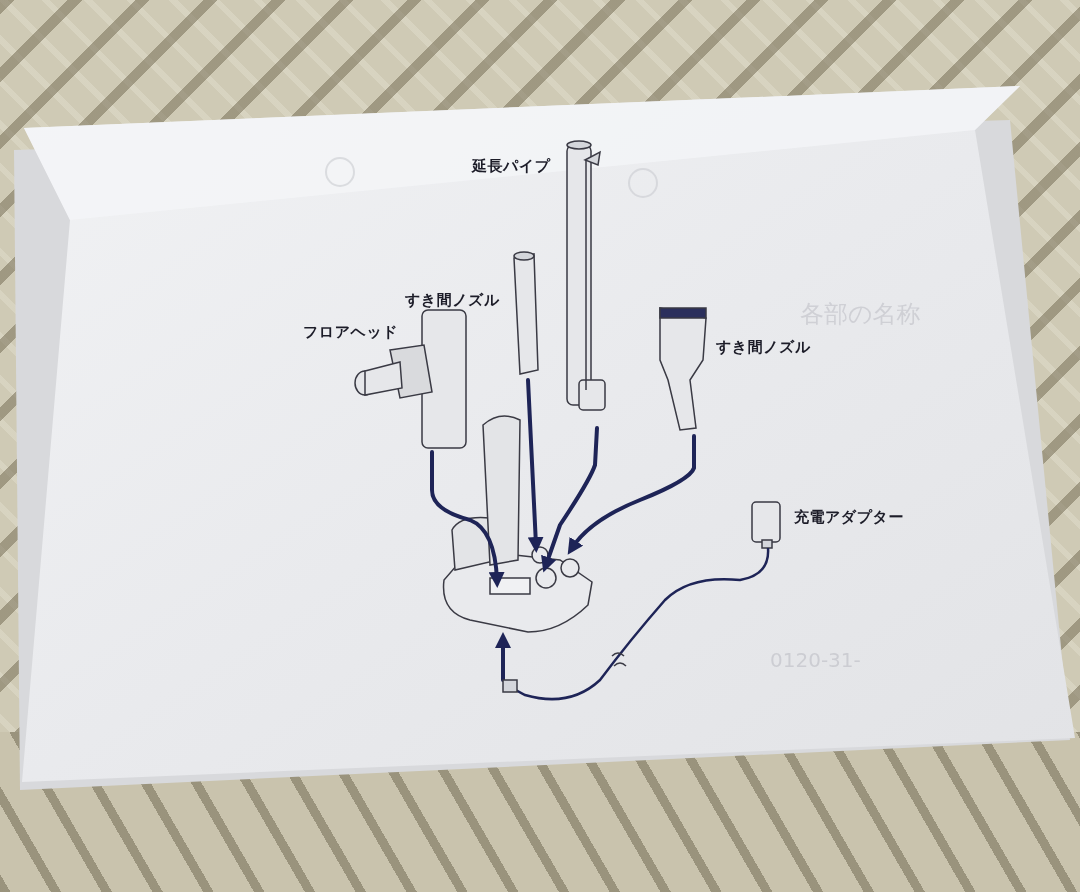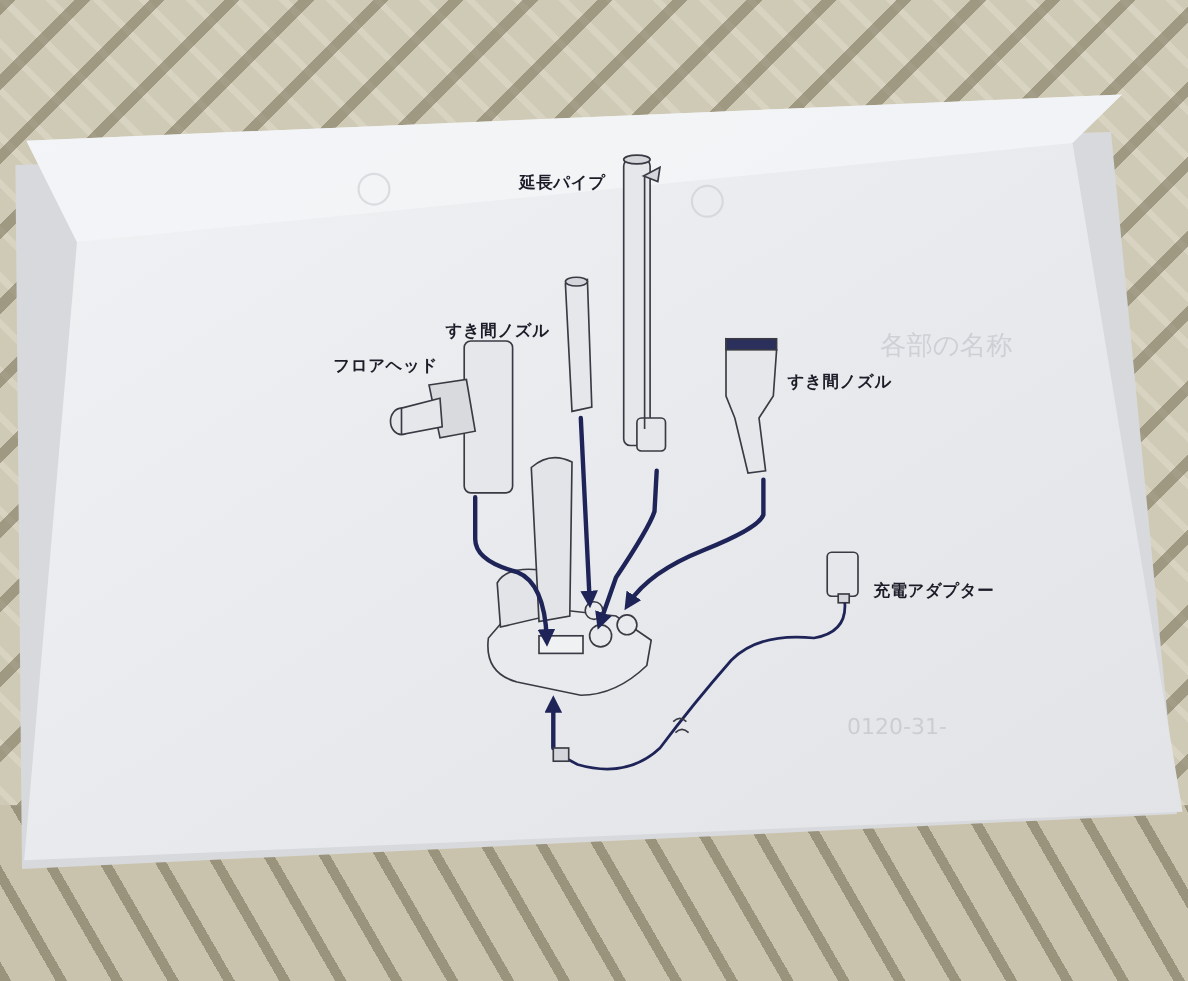--- a/index.html
+++ b/index.html
@@ -111,13 +111,13 @@
   <rect x="503" y="680" width="14" height="12" fill="#d4d6db" stroke="#3a3a44" stroke-width="1.5"></rect>
 </svg>
 
 <div class="faint" style="left:800px; top:298px; font-size:24px;">各部の名称</div>
 <div class="faint" style="left:770px; top:648px; font-size:20px;">0120-31-</div>
 
 <div class="label" style="left:472px; top:157px;">延長パイプ</div>
 <div class="label" style="left:405px; top:255px;margin-top:36px;">すき間ノズル</div>
 <div class="label" style="left:303px; top:323px;font-family:Liberation Serif, serif;">フロアヘッド</div>
 <div class="label" style="left:716px; top:338px;">すき間ノズル</div>
-<div class="label" style="left:794px; top:508px;margin-top:20px;">充電アダプター</div>
+<div class="label" style="left:794px; top:508px;">充電アダプター</div>
 
 </body></html>

